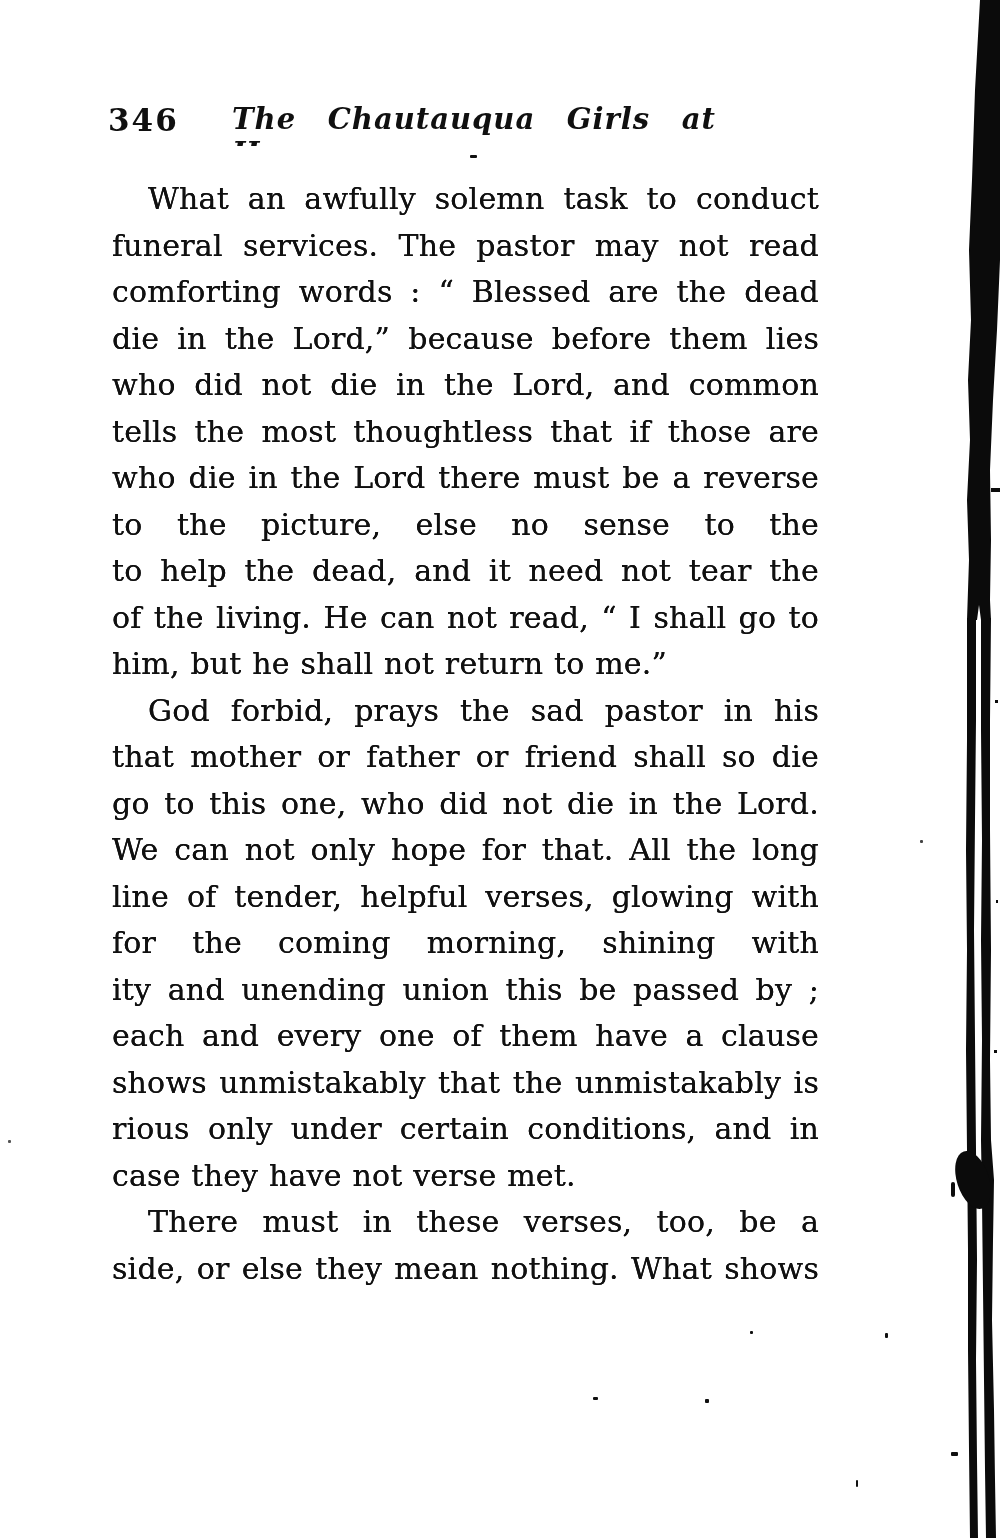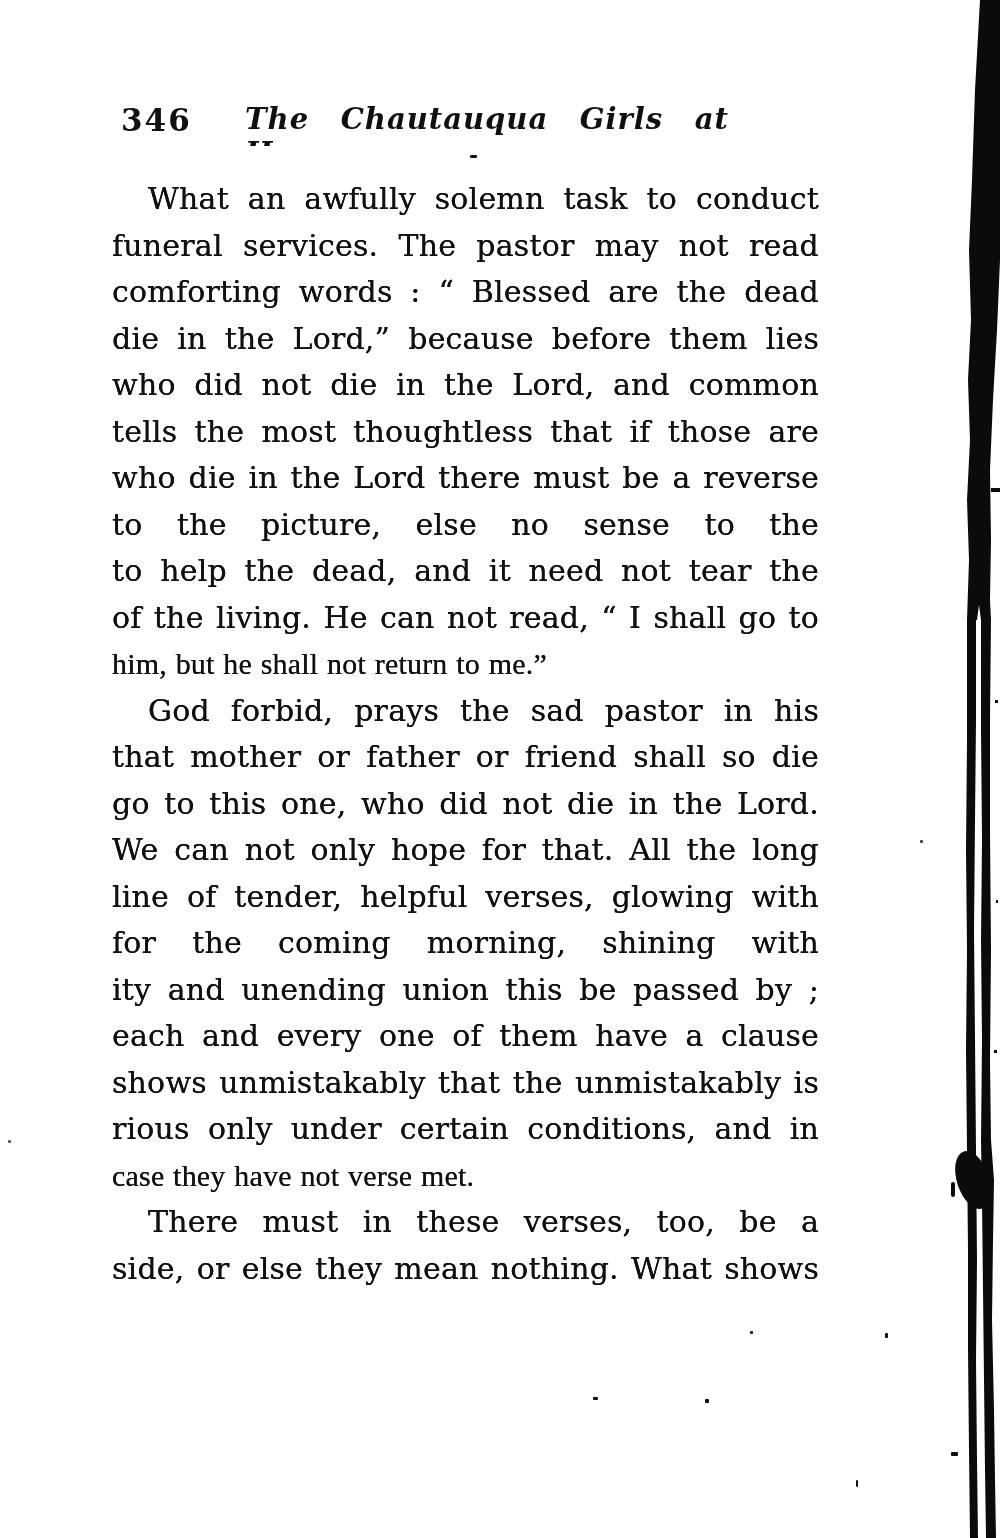--- a/index.html
+++ b/index.html
@@ -6,21 +6,21 @@
   * { margin:0; padding:0; box-sizing:border-box; }
   html,body { background:#888; }
   .page {
     position:relative;
     width:1000px; height:1538px;
     background:var(--paper);
     overflow:hidden;
     font-family:"DejaVu Serif","Liberation Serif",serif;
     color:var(--ink);
   }
-  .header { position:absolute; top:100px; left:13px; width:816px; height:48px; }
+  .header { position:absolute; top:100px; left:0; width:816px; height:48px; }
   .pagenum {
     position:absolute; left:108px; top:2px;
     font-size:31px; font-weight:bold; letter-spacing:2px;
   }
   .runtitle {
     position:absolute; left:232px; top:2px; width:484px;
     font-size:29px; font-style:italic; font-weight:bold;
     letter-spacing:1px;
     text-align:justify; text-align-last:justify;
     white-space:normal; overflow:hidden; height:44px;
@@ -29,21 +29,21 @@
     position:absolute; top:176px; left:112px; width:707px;
     font-size:30px; line-height:46.5px; letter-spacing:0.2px; word-spacing:1px;
     text-shadow:0 0 0.5px var(--ink);
   }
   .para { }
   .line {
     text-align:justify; text-align-last:justify;
     height:46.5px; overflow:hidden;
   }
   .line.indent { text-indent:36px; }
-  .line.endline { text-align-last:left;font-family:Liberation Serif, serif; }
+  .line.endline { text-align-last:left; }
   
   .scan-band { position:absolute; top:0; right:0; width:50px; height:1538px; }
   .scan-band svg { display:block; }
   
   .speck { position:absolute; background:var(--ink); border-radius:1px; }
   .sp1 { left:470px; top:155px; width:7px; height:3px; }
   .sp2 { left:750px; top:1331px; width:3px; height:3px; }
   .sp3 { left:885px; top:1333px; width:3px; height:5px; }
   .sp4 { left:593px; top:1397px; width:5px; height:3px; }
   .sp5 { left:705px; top:1399px; width:4px; height:4px; }

